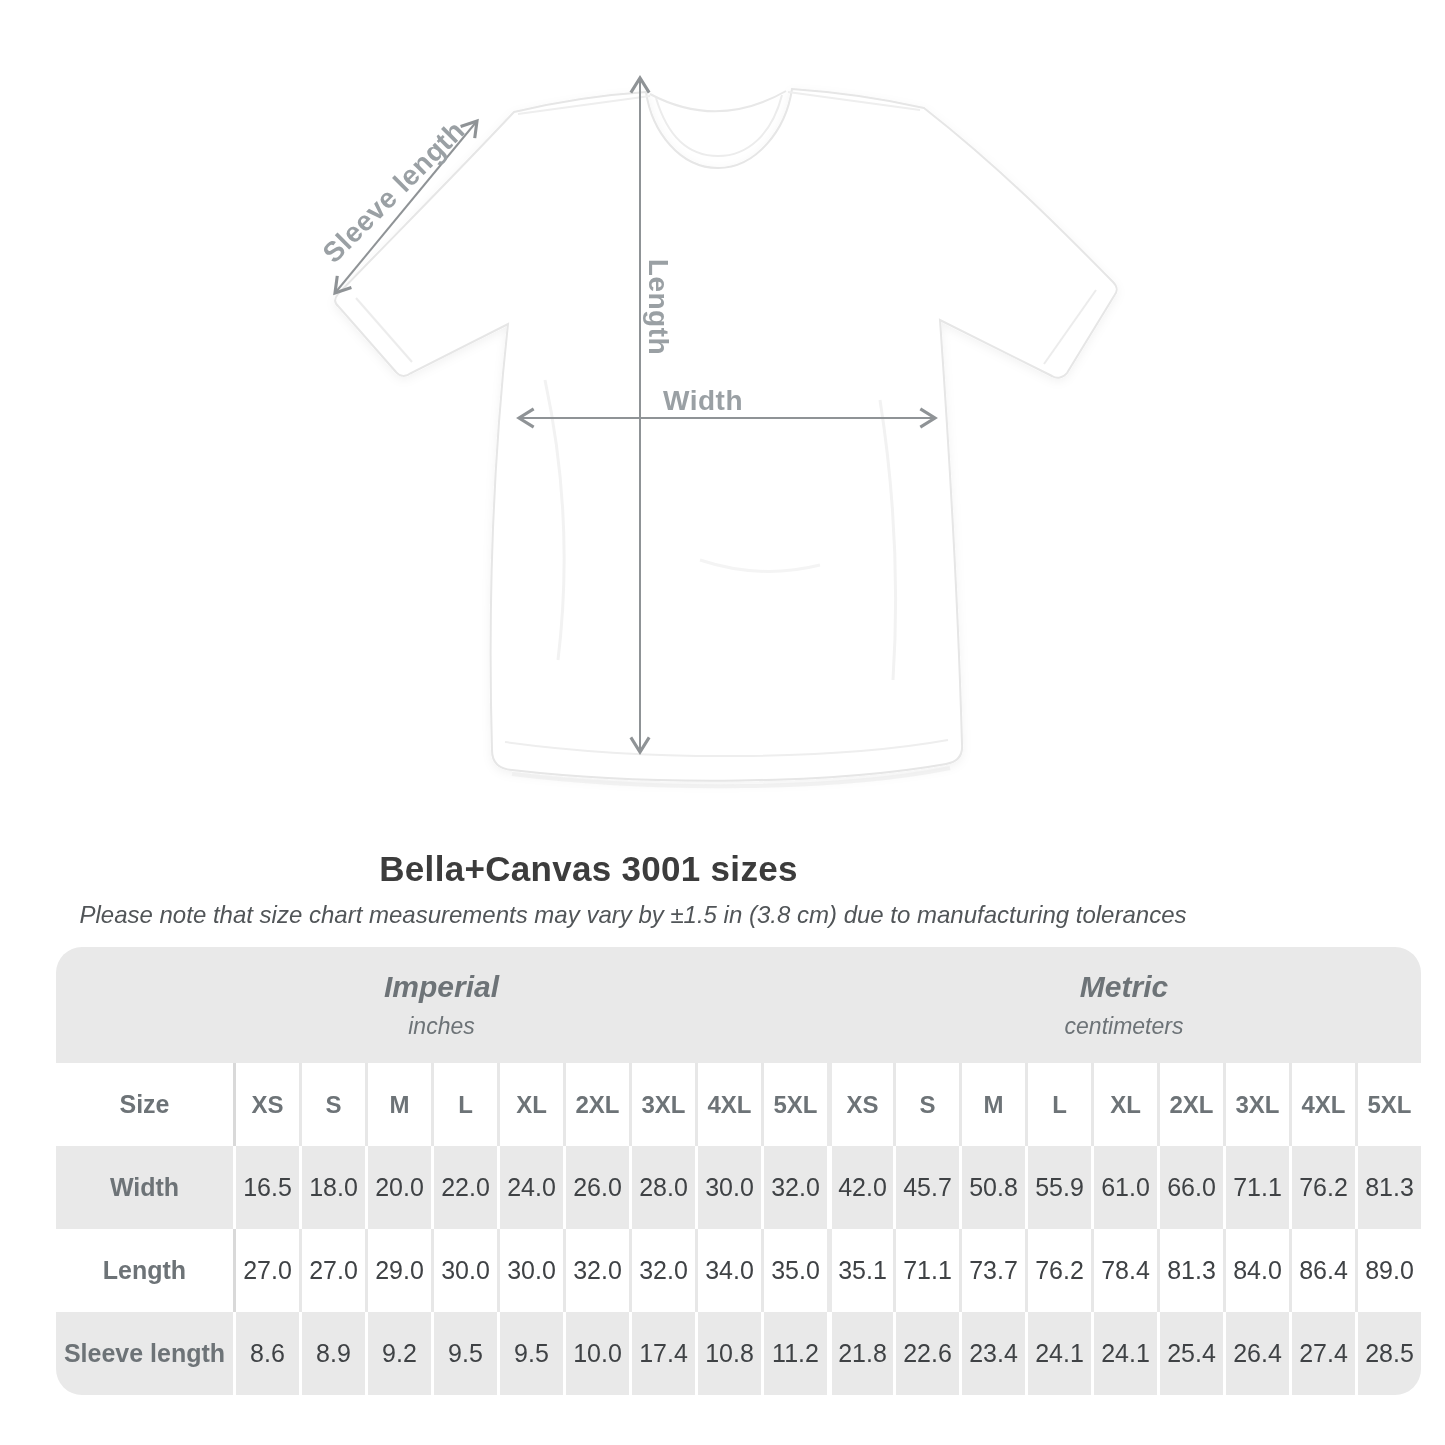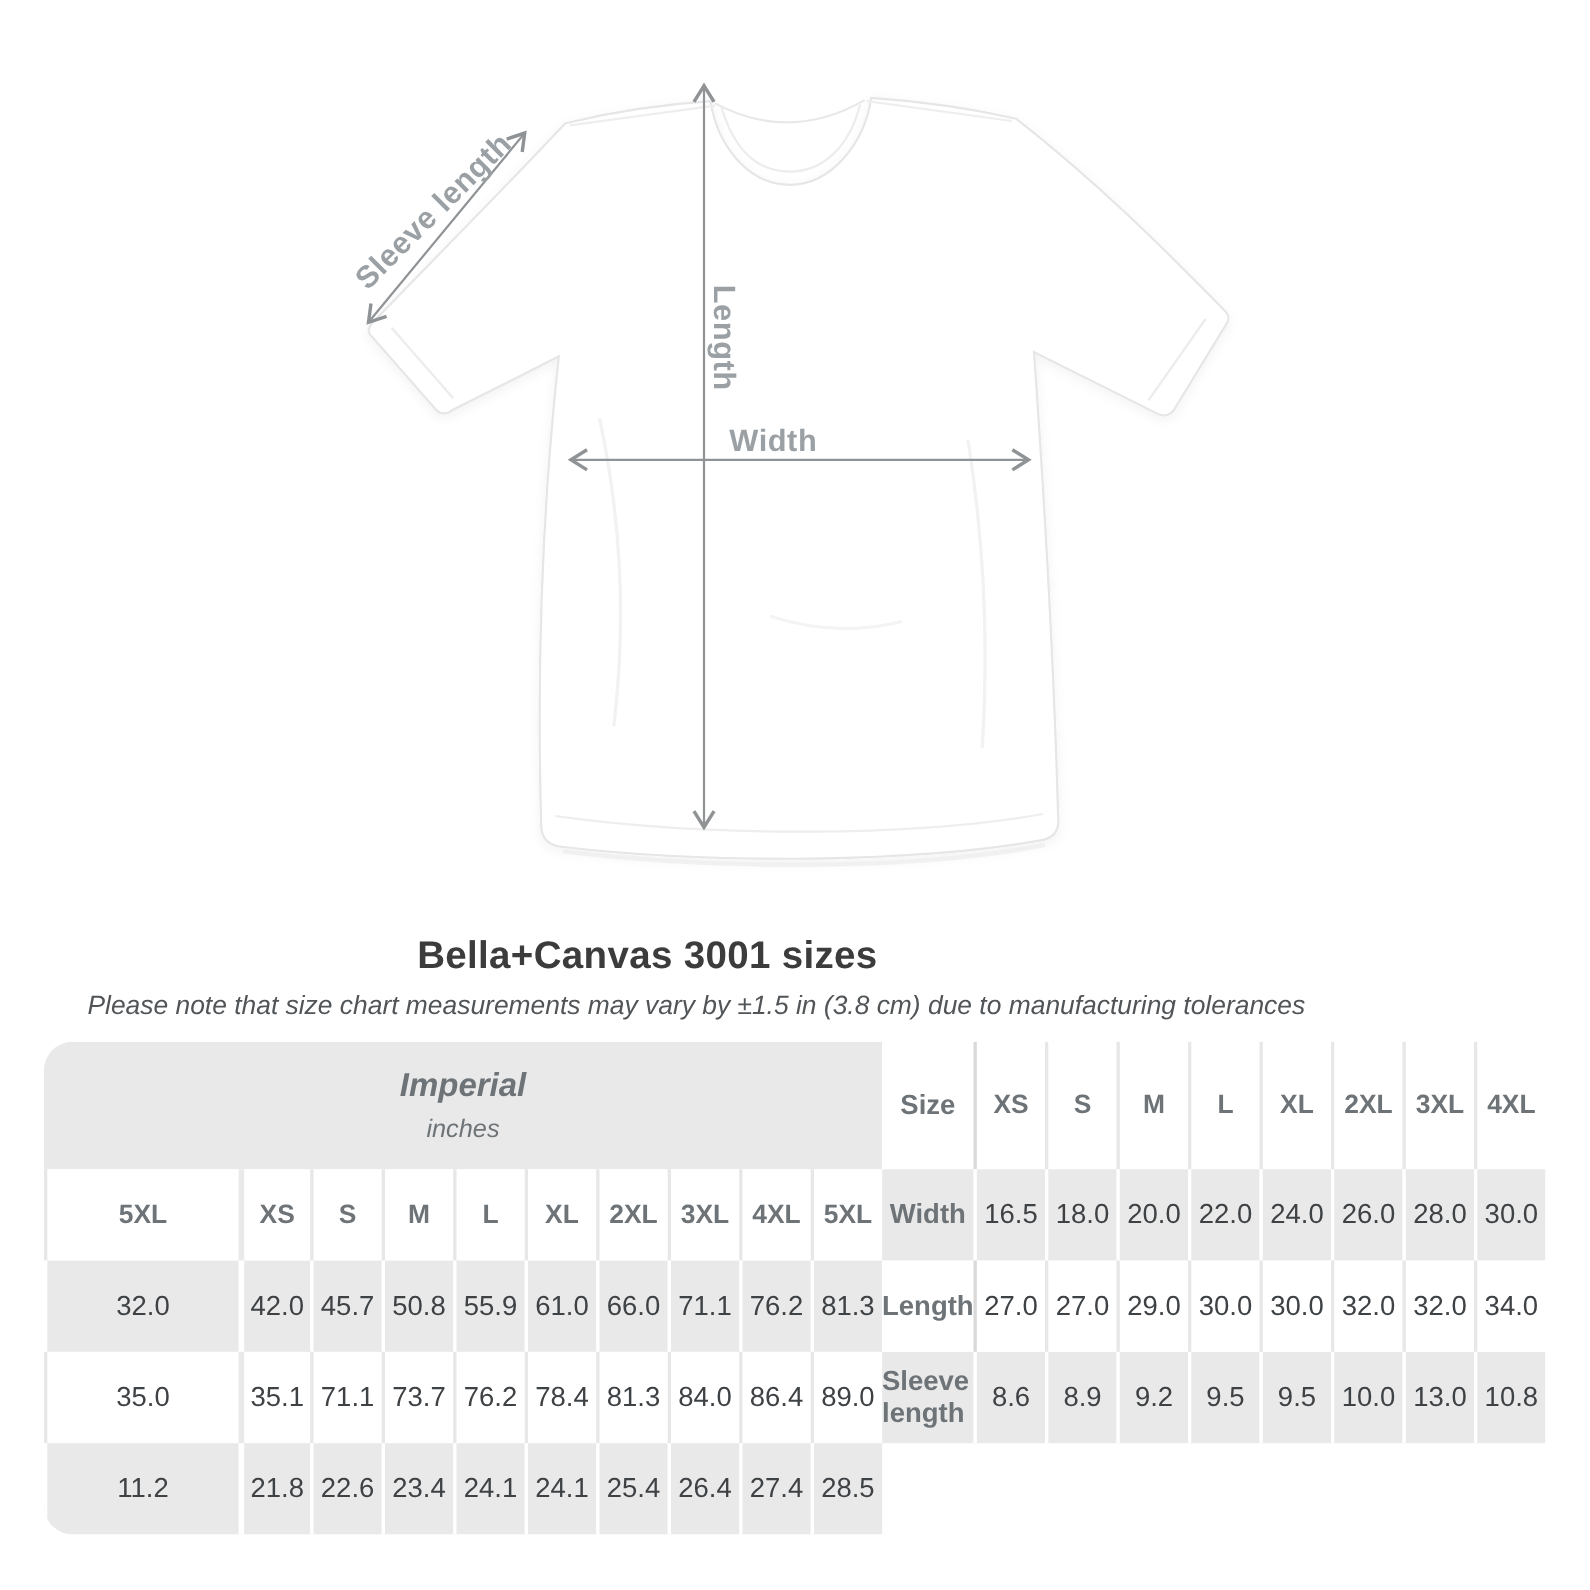--- a/index.html
+++ b/index.html
@@ -21,21 +21,21 @@
   .chart-title{
     position:absolute;left:0;top:849px;width:1177px;text-align:center;
     font-size:35px;font-weight:bold;color:#3c3c3c;letter-spacing:.3px;
   }
   .chart-subtitle{
     position:absolute;left:0;top:901px;width:1266px;text-align:center;
     font-size:24px;font-style:italic;color:#515558;
   }
   
   .size-table{
-    position:absolute;left:40px;top:947px;width:1365px;height:448px;
+    position:absolute;left:56px;top:947px;width:1365px;height:448px;
     display:grid;grid-template-columns:177px repeat(18,1fr);
     grid-template-rows:116px repeat(4,83px);
     border-radius:26px;overflow:hidden;
   }
   .band{background:#e9e9e9;display:flex;flex-direction:column;align-items:center;justify-content:center;}
   .band-imperial{grid-column:1/11;grid-row:1;}
   .band-metric{grid-column:11/20;grid-row:1;}
   .band .band-label{font-size:30px;font-weight:bold;font-style:italic;color:#6d7377;}
   .band .band-sub{font-size:23px;font-style:italic;color:#6d7377;margin-top:9px;}
   .cell{display:flex;align-items:center;justify-content:center;box-sizing:border-box;}
@@ -111,20 +111,24 @@
   <div class="measure-label lbl-width">Width</div>
 </div>
 
 <div class="chart-title">Bella+Canvas 3001 sizes</div>
 <div class="chart-subtitle">Please note that size chart measurements may vary by ±1.5 in (3.8 cm) due to manufacturing tolerances</div>
 
 <div class="size-table" id="sizeTable">
   <div class="band band-imperial">
     <div class="band-label">Imperial</div>
     <div class="band-sub">inches</div>
+  </div>
+  <div class="band band-metric">
+    <div class="band-label">Metric</div>
+    <div class="band-sub">centimeters</div>
   </div>
 
 <div class="cell w row-label">Size</div>
     <div class="cell w size-head sep1">XS</div>
     <div class="cell w size-head sep">S</div>
     <div class="cell w size-head sep">M</div>
     <div class="cell w size-head sep">L</div>
     <div class="cell w size-head sep">XL</div>
     <div class="cell w size-head sep">2XL</div>
     <div class="cell w size-head sep">3XL</div>
@@ -177,21 +181,21 @@
     <div class="cell w val sep">84.0</div>
     <div class="cell w val sep">86.4</div>
     <div class="cell w val sep">89.0</div>
     <div class="cell g row-label">Sleeve length</div>
     <div class="cell g val sep1">8.6</div>
     <div class="cell g val sep">8.9</div>
     <div class="cell g val sep">9.2</div>
     <div class="cell g val sep">9.5</div>
     <div class="cell g val sep">9.5</div>
     <div class="cell g val sep">10.0</div>
-    <div class="cell g val sep">13.0</div>
+    <div class="cell g val sep">17.4</div>
     <div class="cell g val sep">10.8</div>
     <div class="cell g val sep">11.2</div>
     <div class="cell g val sepM">21.8</div>
     <div class="cell g val sep">22.6</div>
     <div class="cell g val sep">23.4</div>
     <div class="cell g val sep">24.1</div>
     <div class="cell g val sep">24.1</div>
     <div class="cell g val sep">25.4</div>
     <div class="cell g val sep">26.4</div>
     <div class="cell g val sep">27.4</div>

